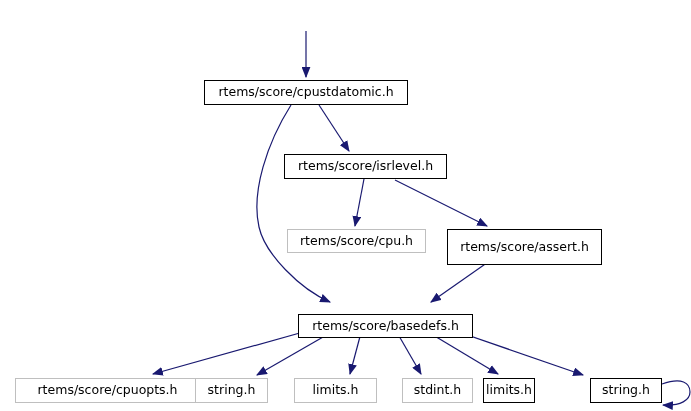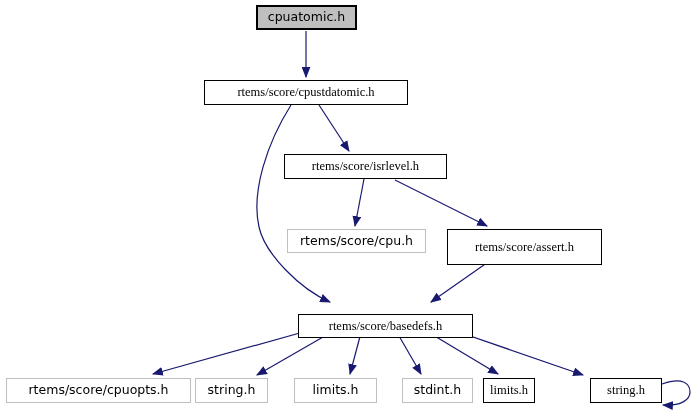--- a/index.html
+++ b/index.html
@@ -27,21 +27,21 @@
   .node{
     position:absolute;
     box-sizing:border-box;
     background:var(--node-fill);
     border:1px solid var(--plain-border);
     display:flex;align-items:center;justify-content:center;
     white-space:nowrap;
     line-height:1;
     cursor:default;
   }
-  .node.linked{border-color:var(--linked-border);cursor:pointer;font-family:Liberation Serif, serif;}
+  .node.linked{border-color:var(--linked-border);cursor:pointer;}
   .node.current{border:2px solid var(--linked-border);background:var(--current-fill);}
 </style>
 </head>
 <body>
 
 <div class="graph">
 
   <svg class="edges" viewBox="0 0 691 411" xmlns="http://www.w3.org/2000/svg">
     <defs>
       <marker id="arrowhead" viewBox="0 0 10 8" refX="9" refY="4" markerWidth="11" markerHeight="9" markerUnits="userSpaceOnUse" orient="auto">
@@ -56,33 +56,32 @@
     <path class="edge" d="M501,253 L431,302"></path>
     <path class="edge" d="M314,329 L153,374"></path>
     <path class="edge" d="M337,329 L257,375"></path>
     <path class="edge" d="M362,329 L350,374"></path>
     <path class="edge" d="M395,329 L421,374"></path>
     <path class="edge" d="M423,329 L498,374"></path>
     <path class="edge" d="M450,329 L583,375"></path>
     <path class="edge" d="M662,384 C682,377 690,383 690,392 C690,400 681,406 663,405"></path>
   </svg>
 
-  <div class="node current" style="left:256px;top:5px;width:101px;height:25px">cpuatomic.h</div>
 
   <div class="node linked" style="left:204px;top:80px;width:204px;height:25px">rtems/score/cpustdatomic.h</div>
 
   <div class="node linked" style="left:284px;top:154px;width:163px;height:25px">rtems/score/isrlevel.h</div>
 
   <div class="node" style="left:287px;top:229px;width:139px;height:24px">rtems/score/cpu.h</div>
 
   <div class="node linked" style="left:447px;top:229px;width:155px;height:36px">rtems/score/assert.h</div>
 
   <div class="node linked" style="left:298px;top:314px;width:175px;height:24px">rtems/score/basedefs.h</div>
 
-  <div class="node" style="left:6px;top:378px;width:185px;height:25px">rtems/score/cpuopts.h</div>
+  <div class="node" style="left:15px;top:378px;width:185px;height:25px">rtems/score/cpuopts.h</div>
 
   <div class="node" style="left:195px;top:378px;width:73px;height:25px">string.h</div>
 
   <div class="node" style="left:294px;top:378px;width:83px;height:25px">limits.h</div>
 
   <div class="node" style="left:402px;top:378px;width:71px;height:25px">stdint.h</div>
 
   <div class="node linked" style="left:483px;top:378px;width:52px;height:25px">limits.h</div>
 
   <div class="node linked" style="left:590px;top:378px;width:72px;height:25px">string.h</div>

